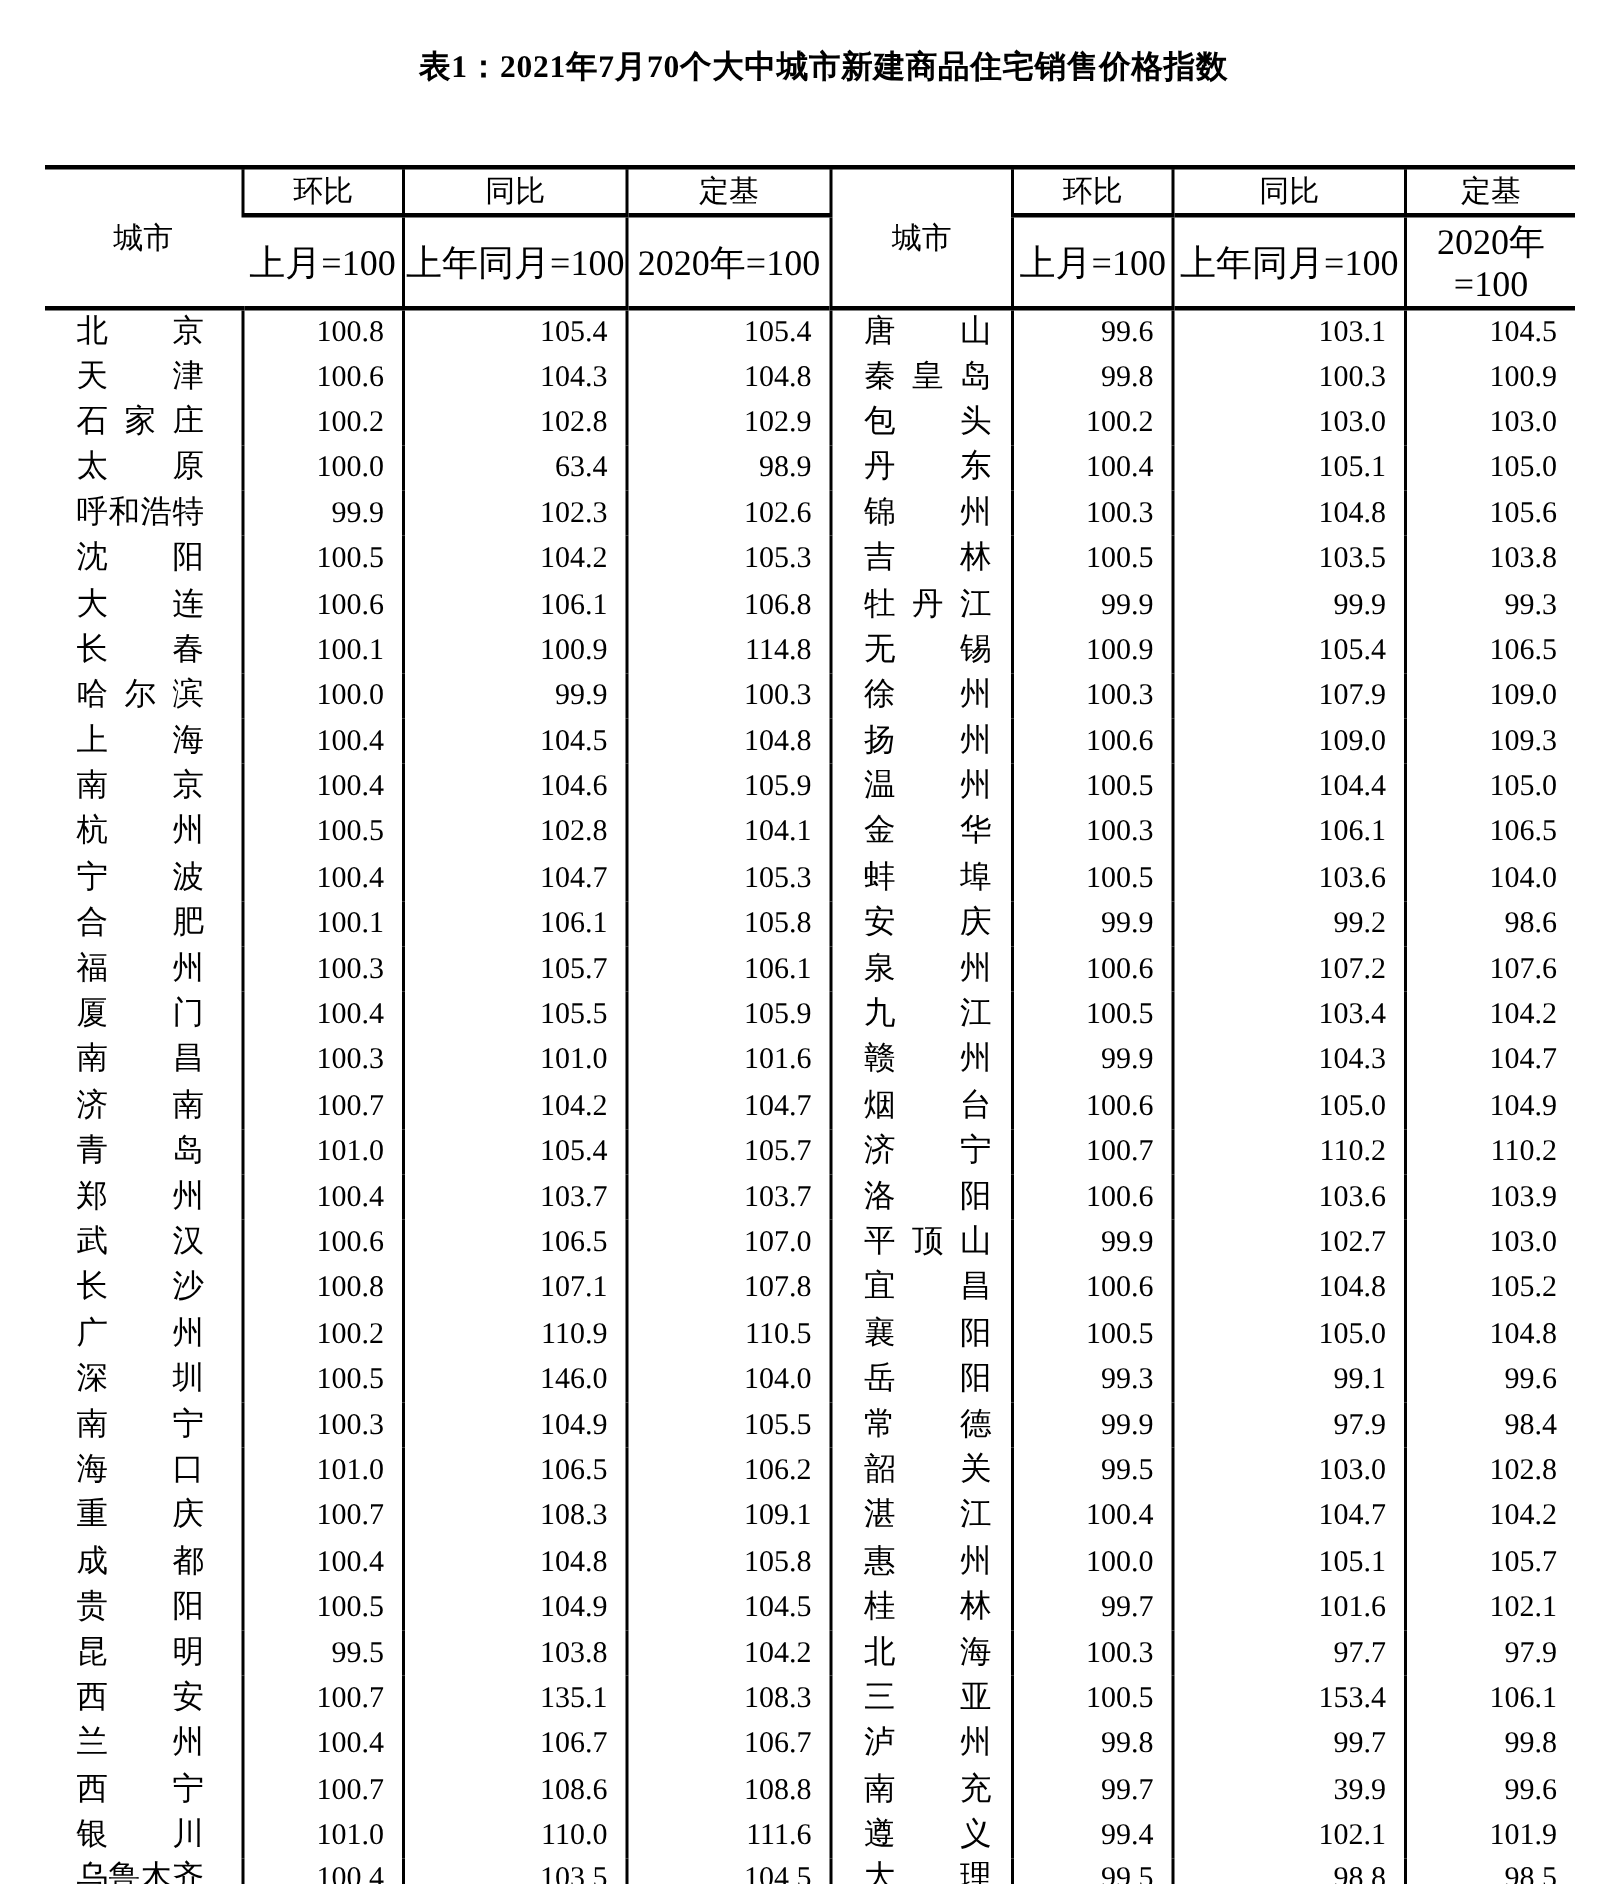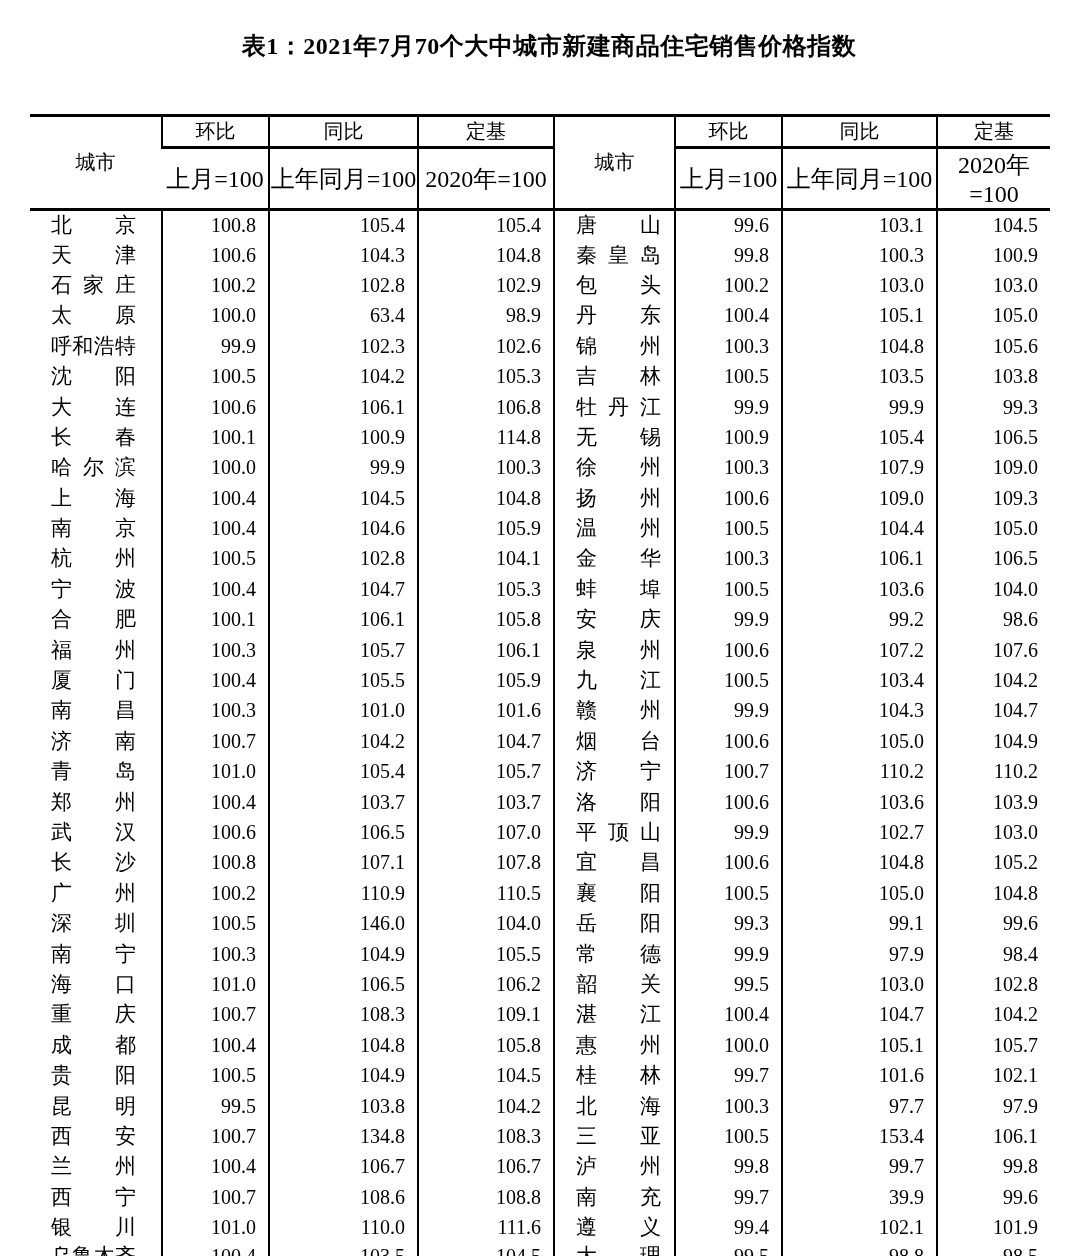--- a/index.html
+++ b/index.html
@@ -7,21 +7,21 @@
   body {
     width: 1080px; height: 1256px;
     background: #ffffff;
     color: #000000;
     font-family: "Liberation Serif", "DejaVu Serif", serif;
   }
   .page { width: 1080px; height: 1256px; overflow: hidden; }
   .doc-title {
     padding-top: 30px;
     text-align: center;
-    font-size: 24px;
+    font-size: 21px;
     font-weight: 700;
     letter-spacing: 0.5px;
     margin-left: 18px;
   }
   table.idx {
     table-layout: fixed;
     border-collapse: collapse;
     width: 1020px;
     margin: 52px auto 0 auto;
     border-top: 3px solid #000;
@@ -583,21 +583,21 @@
           <td class="num">100.3</td>
           <td class="num">97.7</td>
           <td class="num">97.9</td>
         </tr>
         <tr>
           <td class="city"><span class="cname">
               <span>西</span>
               <span>安</span>
             </span></td>
           <td class="num">100.7</td>
-          <td class="num">134.8</td>
+          <td class="num">135.1</td>
           <td class="num">108.3</td>
           <td class="city"><span class="cname">
               <span>三</span>
               <span>亚</span>
             </span></td>
           <td class="num">100.5</td>
           <td class="num">153.4</td>
           <td class="num">106.1</td>
         </tr>
         <tr>

